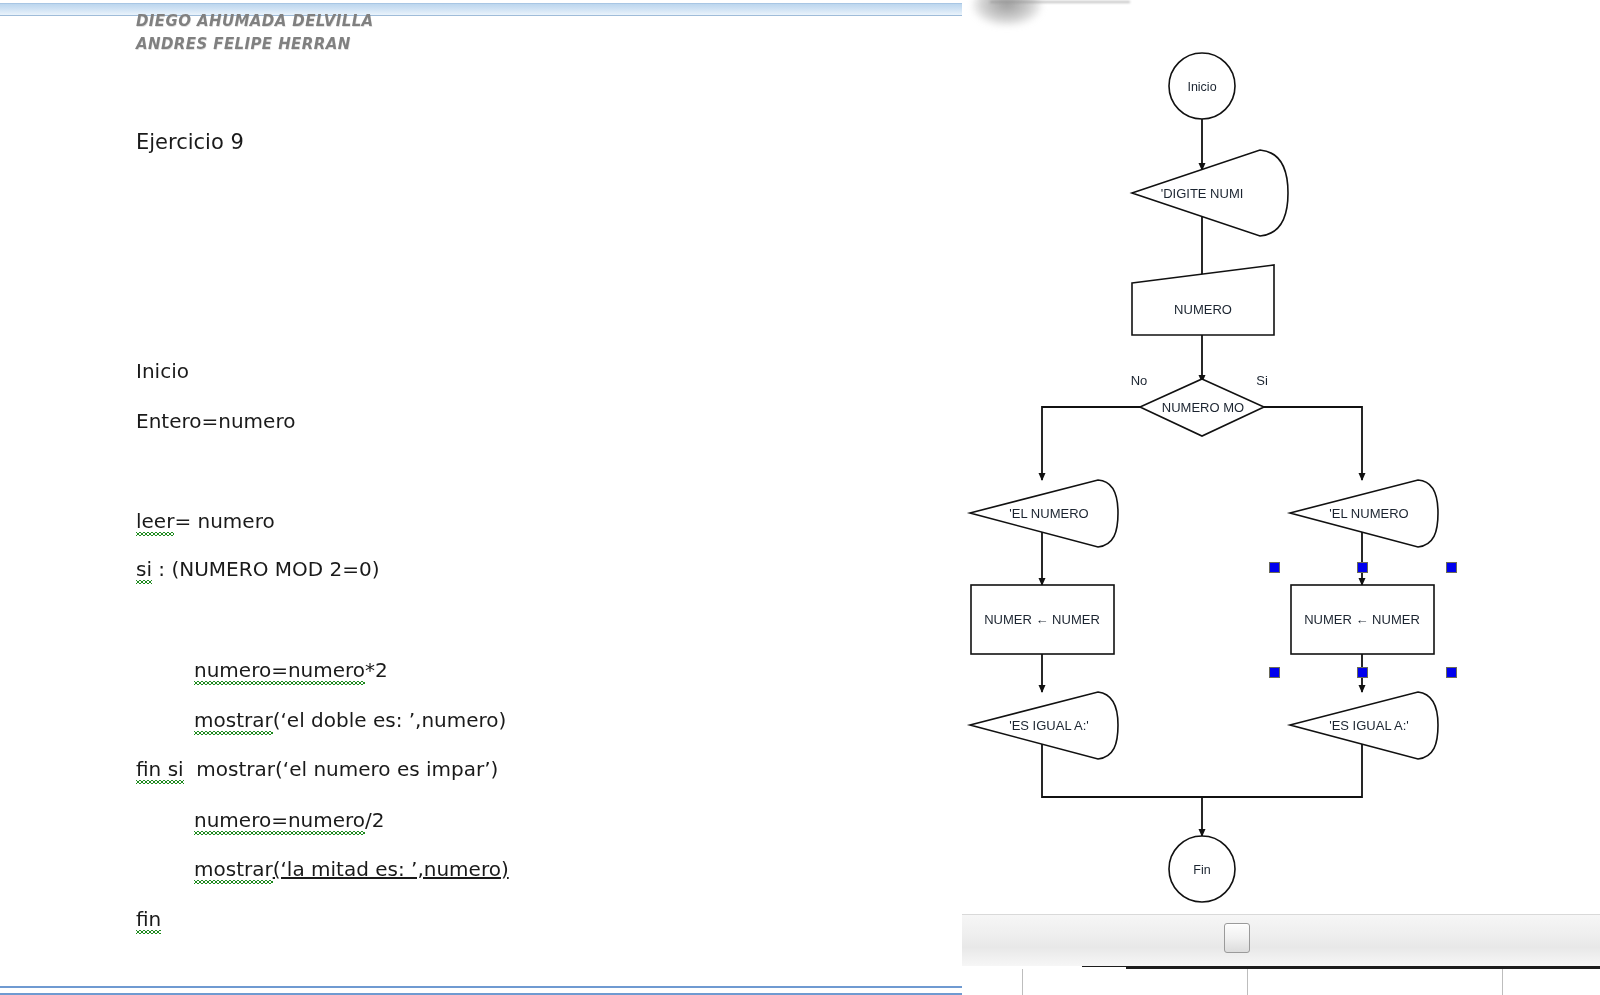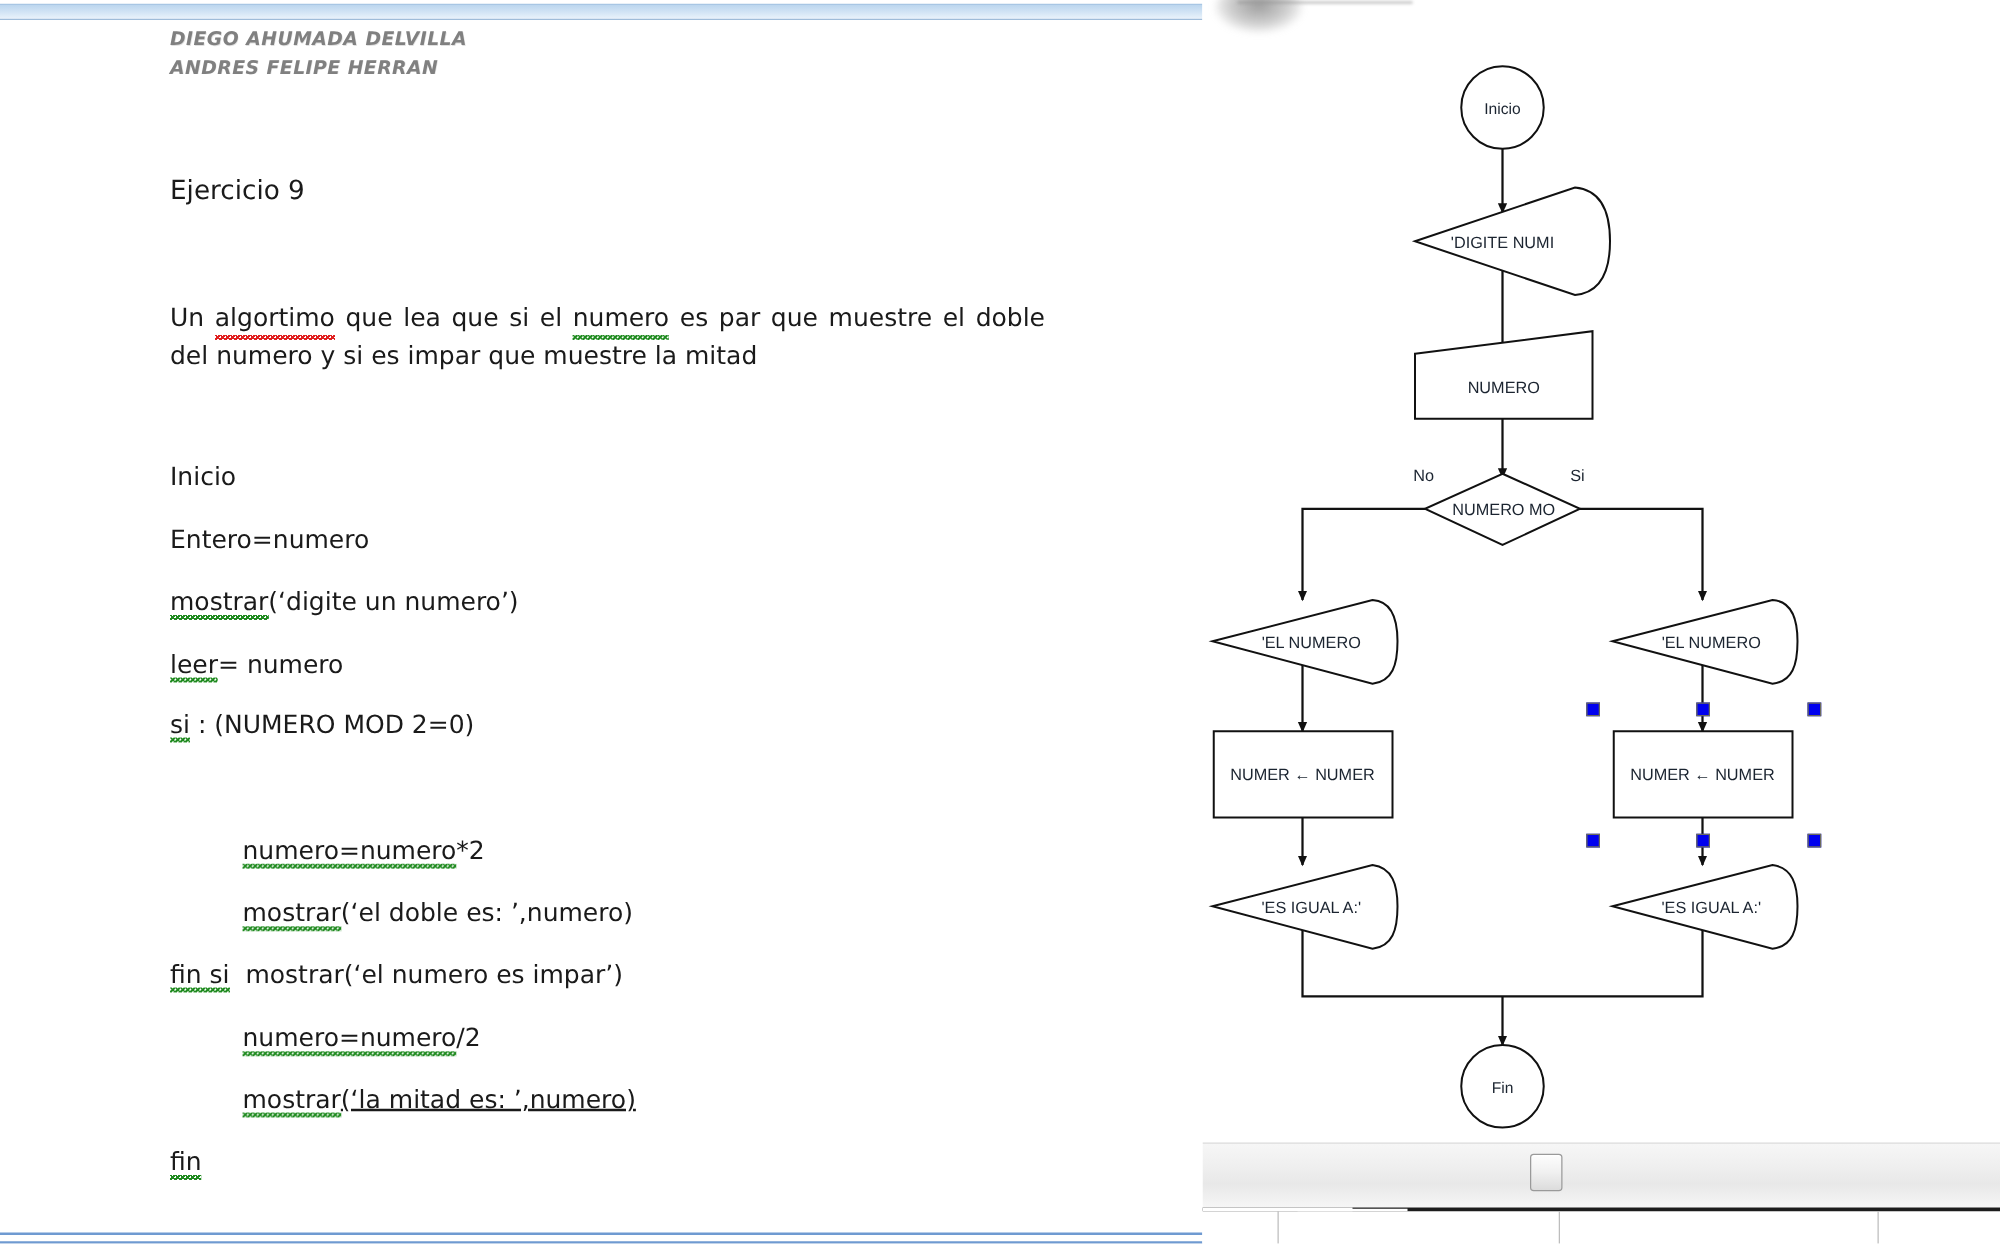--- a/index.html
+++ b/index.html
@@ -36,21 +36,21 @@
   #doc-bottom-rule {
     position: absolute;
     left: 0; bottom: 0;
     width: 962px; height: 5px;
     background: #ffffff;
     border-top: 2px solid #6f9ad1;
     border-bottom: 2px solid #6f9ad1;
   }
   #doc-body {
     position: absolute;
-    left: 0; top: 14px;
+    left: 0; top: 4px;
     width: 962px;
     height: 960px;
   }
 
   .author-line {
     position: absolute;
     left: 136px;
     font-family: "DejaVu Sans", sans-serif;
     font-style: italic;
     font-weight: bold;
@@ -245,27 +245,25 @@
 
   <div id="doc-top-ruler"></div>
 
   <div id="doc-body">
 
     <div class="author-line" id="author-1">DIEGO AHUMADA DELVILLA</div>
     <div class="author-line" id="author-2">ANDRES FELIPE HERRAN</div>
 
     <div class="doc-text" id="exercise-title">Ejercicio 9</div>
 
-    <div class="doc-text" id="problem-statement"><span>Un </span><span class="sq-red">algortimo</span><span> que lea que si el </span><span class="sq-green">numero</span><span> es par que muestre el doble del numero y si es impar que muestre la mitad</span></div>
 
     <div class="algo-line" style="left:136px; top:355px;"><span>Inicio</span></div>
 
     <div class="algo-line" style="left:136px; top:405px;"><span>Entero=numero</span></div>
 
-    <div class="algo-line" style="left:136px; top:455px;"><span class="sq-green">mostrar</span><span>(‘digite un numero’)</span></div>
 
     <div class="algo-line" style="left:136px; top:505px;"><span class="sq-green">leer</span><span>= numero</span></div>
 
     <div class="algo-line" style="left:136px; top:553px;text-align:right;"><span class="sq-green">si</span><span> : (NUMERO MOD 2=0)</span></div>
 
 
     <div class="algo-line" style="left:194px; top:654px;"><span class="sq-green">numero=numero</span><span>*2</span></div>
 
     <div class="algo-line" style="left:136px; top:753px;"><span class="sq-green">fin si</span><span>&nbsp; mostrar(‘el numero es impar’)</span></div>
 

